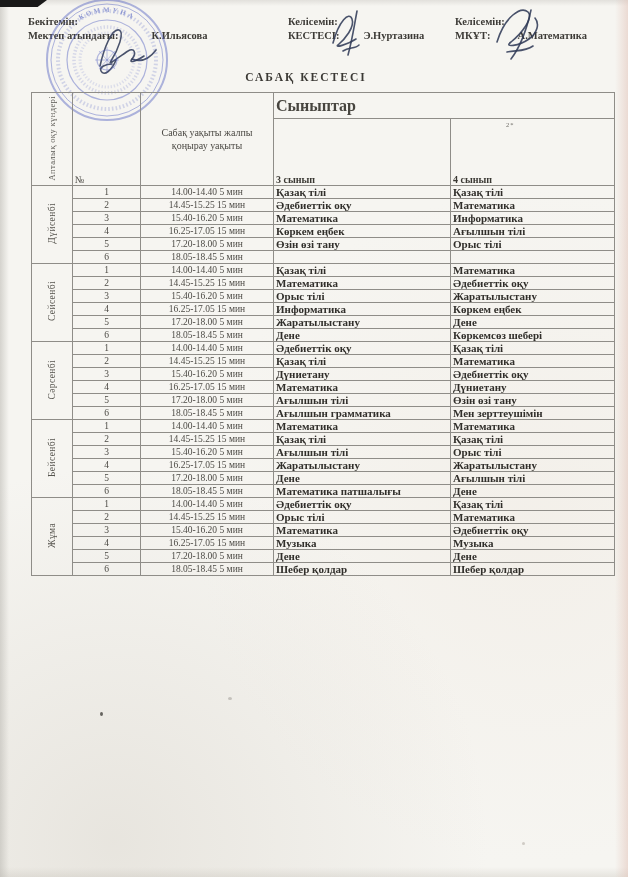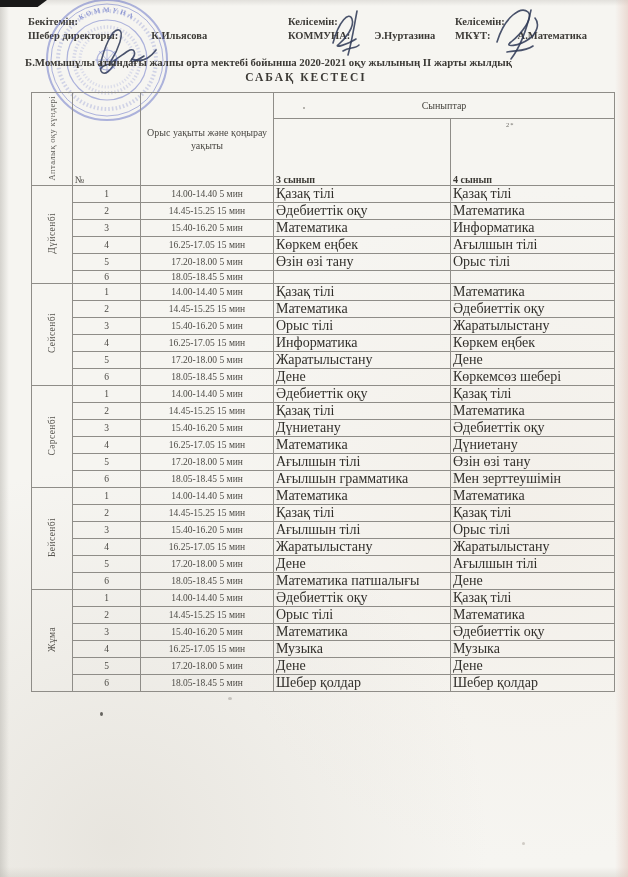--- a/index.html
+++ b/index.html
@@ -47,43 +47,43 @@
   table.tt{border:1.5px solid #5d5b57;}
   table.tt td{border:1px solid #8f8d88;padding:0 2px;overflow:hidden;white-space:nowrap;}
   tr.h1{height:26px;}
   tr.h2{height:67px;}
   tbody tr{height:13px;}
   .days-head{text-align:center;vertical-align:middle;}
   .vtext{writing-mode:vertical-rl;transform:rotate(180deg);display:inline-block;}
   .days-head .vtext{font-size:8.5px;color:#5a5853;letter-spacing:.4px;max-height:92px;}
   .num-head{vertical-align:bottom;font-size:10px;color:#4b4944;padding-left:4px;}
   .time-head{text-align:center;vertical-align:middle;white-space:normal !important;font-size:10px;color:#4b4944;padding:0 13px;line-height:13px;}
-  .classes-head{text-align:center;vertical-align:middle;font-size:10px;color:#47453f;}
+  .classes-head{text-align:left;vertical-align:middle;font-size:16px;color:#47453f;font-weight:bold;}
   .class-head{position:relative;vertical-align:bottom;font-weight:bold;font-size:10px;color:#3a3833;padding-left:3px;}
   .class-mark{position:absolute;top:2px;left:55px;font-size:6.5px;font-weight:normal;color:#6e6c67;letter-spacing:1px;}
   .day-cell{text-align:center;vertical-align:middle;}
   .day-cell .vtext{font-size:9.5px;color:#57554f;letter-spacing:.4px;}
   .num-cell{text-align:center;font-size:9.5px;color:#4c4a45;}
   .time-cell{text-align:center;font-size:9.5px;color:#4c4a45;margin-top:8px;}
-  .subj-cell{font-weight:normal;font-size:14px;color:#312f2b;padding-left:3px;}
+  .subj-cell{font-weight:bold;font-size:11px;color:#312f2b;padding-left:3px;}
 </style>
 </head>
 <body>
 
 <div class="paper">
 
   <div class="corner-mark"></div>
 
   <div class="sig-block sig-approve">
     <div>Бекітемін:</div>
-    <div><span>Шебер директоры:</span><span class="sig-name-gap1">К.Ильясова</span></div>
+    <div><span>Мектеп атындағы:</span><span class="sig-name-gap1">К.Ильясова</span></div>
   </div>
   <div class="sig-block sig-agree1">
     <div>Келісемін:</div>
-    <div><span>КОММУНА:</span><span class="sig-name-gap2">Э.Нуртазина</span></div>
+    <div><span>КЕСТЕСІ:</span><span class="sig-name-gap2">Э.Нуртазина</span></div>
   </div>
   <div class="sig-block sig-agree2">
     <div>Келісемін:</div>
     <div><span>МКҰТ:</span><span class="sig-name-gap3">А.Математика</span></div>
   </div>
 
   <svg class="sig-svg" style="left:92px;top:20px" width="75" height="58">
     <path d="M8,46 C12,28 20,8 27,10 C33,12 26,30 19,41 C15,47 28,36 36,31 C42,27 45,33 40,39 C36,44 45,41 52,36"></path>
     <path d="M24,40 C20,50 12,57 9,51 C7,47 14,44 20,44"></path>
     <path d="M40,39 C50,43 58,38 64,30"></path>
@@ -107,36 +107,35 @@
     <circle cx="65" cy="65" r="33" fill="none" stroke="#4d5cc0" stroke-width="3.5" stroke-dasharray="1.4 1.9" opacity=".22"></circle>
     <circle cx="65" cy="65" r="27" fill="none" stroke="#4d5cc0" stroke-width="3" stroke-dasharray="1.3 1.8" opacity=".18"></circle>
     <circle cx="65" cy="65" r="10" fill="none" stroke="#4d5cc0" stroke-width="1.2" opacity=".45"></circle>
     <path d="M65,52 L65,78 M53,65 L77,65 M57,56 L73,74 M73,56 L57,74" stroke="#4d5cc0" stroke-width="1" opacity=".4" fill="none"></path>
     <path id="stamp-arc" d="M 17,65 A 48,48 0 0 1 113,65" fill="none"></path>
     <text font-size="7" font-weight="bold" fill="#4d5cc0" opacity=".65" letter-spacing="2.5" font-family="Liberation Serif, serif">
       <textPath href="#stamp-arc" startOffset="50%" text-anchor="middle">КОММУНА</textPath>
     </text>
   </svg>
 
-  <div class="title1">Б.Момышұлы атындағы жалпы орта мектебі бойынша 2020-2021 оқу жылының II  жарты жылдық</div>
   <div class="title2">САБАҚ   КЕСТЕСІ</div>
 
   <table class="tt">
     <colgroup>
       <col style="width:41px">
         <col style="width:68px">
         <col style="width:133px">
         <col style="width:177px">
         <col style="width:164px">
     </colgroup>
     <thead>
       <tr class="h1">
         <td class="days-head" rowspan="2"><span class="vtext">Апталық оқу күндері</span></td>
         <td class="num-head" rowspan="2">№</td>
-        <td class="time-head" rowspan="2">Орыс уақыты және қоңырау уақыты</td>
+        <td class="time-head" rowspan="2">Сабақ уақыты жалпы қоңырау уақыты</td>
         <td class="classes-head" colspan="2">Сыныптар</td>
       </tr>
       <tr class="h2">
         <td class="class-head">3 сынып</td>
         <td class="class-head"><span class="class-mark">2*</span><span>4 сынып</span></td>
       </tr>
     </thead>
     <tbody>
         <tr>
           <td class="day-cell" rowspan="6"><span class="vtext">Дүйсенбі</span></td>

